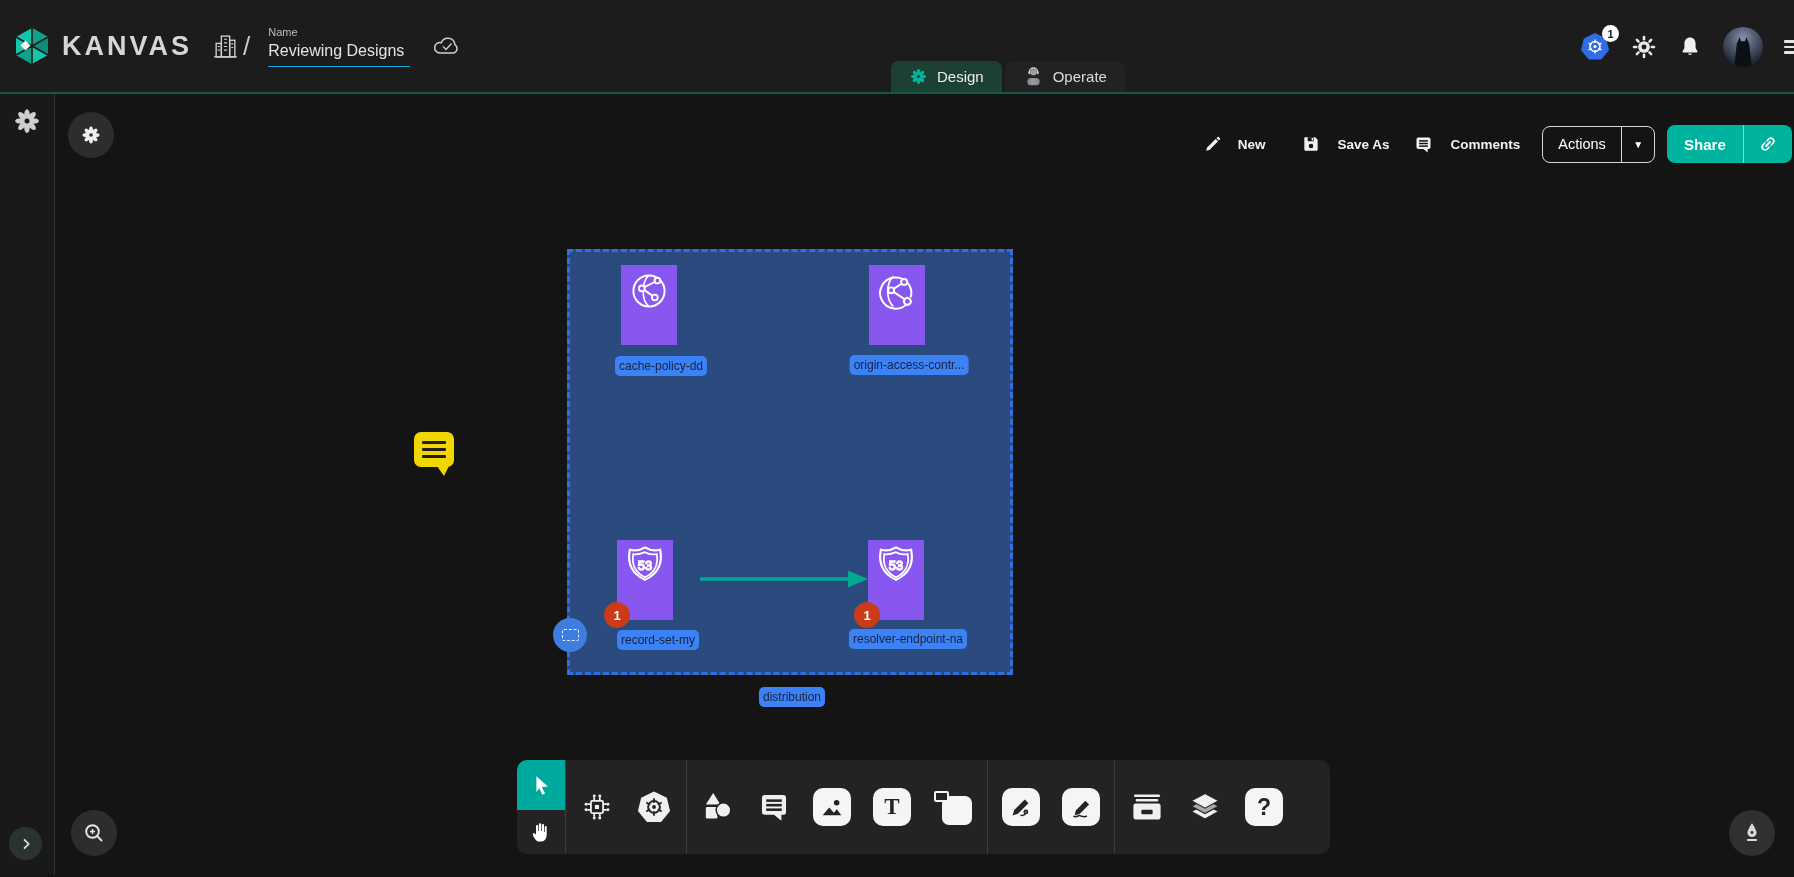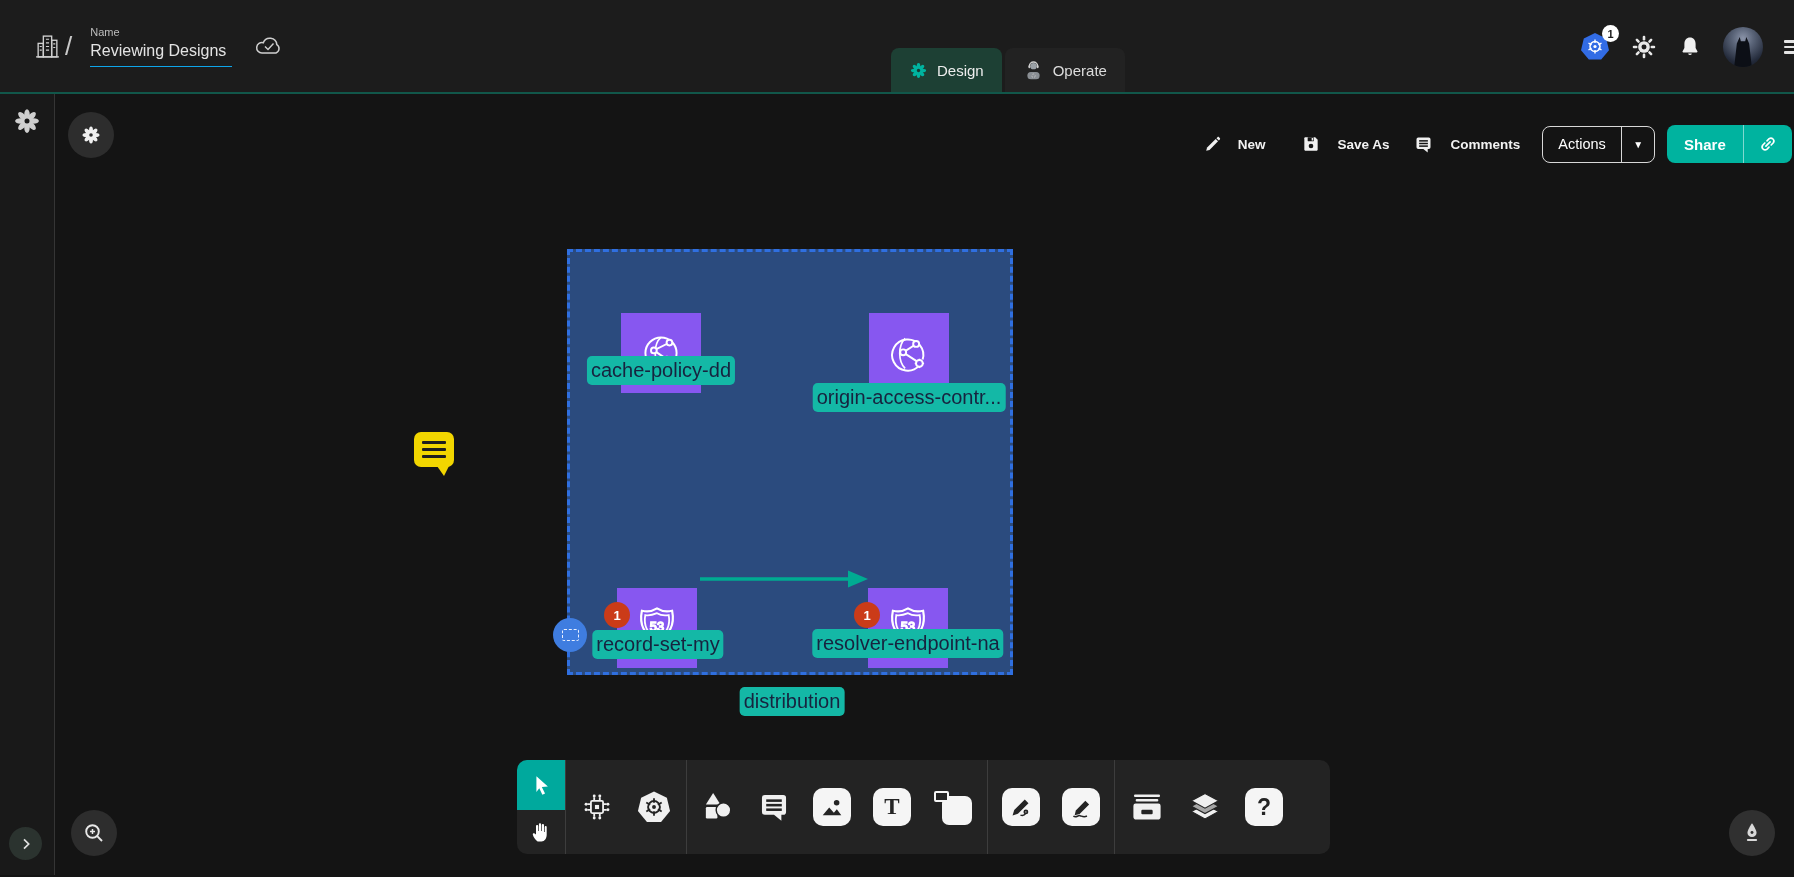--- a/index.html
+++ b/index.html
@@ -22,21 +22,21 @@
   .name-field{ display:flex; flex-direction:column; margin-left:14px; }
   .name-field label{ font-size:11px; color:#bdbdbd; margin-bottom:2px; }
   .name-field input{
     background:transparent; border:none; border-bottom:1px solid #0ea5e9;
     color:#e3e3e3; font-size:16px; font-family:"Liberation Sans",sans-serif;
     width:142px; padding:2px 0 6px 0; outline:none;
   }
   .cloud{ margin-left:22px; }
 
   .mode-tabs{ position:absolute; bottom:0; left:891px; display:flex; }
-  .tab{ height:44px; display:flex; align-items:center; gap:9px; padding:0 18px;
+  .tab{ height:31px; display:flex; align-items:center; gap:9px; padding:0 18px;
         border-radius:8px 8px 0 0; font-size:15px; color:#ededed; cursor:pointer; }
   .tab.active{ background:#1d4034; }
   .tab.inactive{ background:#222222; color:#dcdcdc; margin-left:3px; }
 
   .topbar-right{ position:absolute; right:0; top:0; height:94px;
     display:flex; align-items:center; gap:21px; padding-right:4px; }
   .k8s-wrap{ position:relative; width:30px; height:30px; }
   .badge-white{
     position:absolute; top:-7px; right:-9px; width:17px; height:17px;
     background:#fff; color:#1c1c1c; border-radius:50%; font-size:11px; font-weight:700;
@@ -74,28 +74,28 @@
   .actions-btn .caret{ padding:0 11px; font-size:10px; color:#fff; }
   .share-btn{ display:flex; align-items:center; height:38px; background:#00B39F;
     border-radius:8px; cursor:pointer; color:#fff; }
   .share-btn .lbl{ padding:0 17px; font-size:15px; font-weight:700; }
   .share-btn .div{ width:1.2px; height:100%; background:rgba(255,255,255,.5); }
   .share-btn .lnk{ padding:0 14px; display:flex; align-items:center; }
 
   
   .selection-rect{ position:absolute; left:567px; top:155px; width:446px; height:426px;
     background:#2b4b7e; border:3px dashed #2f6fe0; }
-  .node-tile{ position:absolute; width:80px; height:80px; background:#8757f0;
-    display:flex; align-items:center; justify-content:center; cursor:pointer;margin-top:48px; }
+  .node-tile{ position:absolute; width:56px; height:80px; background:#8757f0;
+    display:flex; align-items:flex-start; justify-content:center; cursor:pointer; }
   .t-cache{ left:621px; top:171px; } .t-origin{ left:869px; top:171px; }
   .t-record{ left:617px; top:446px; } .t-resolver{ left:868px; top:446px; }
-  .node-label{ position:absolute; transform:translateX(-50%); background:#14b8a6;
-    color:#17233f; font-size:20px; padding:3px 4px; border-radius:5px; white-space:nowrap;
+  .node-label{ position:absolute; transform:translateX(-50%); background:#3b82f6;
+    color:#17233f; font-size:12px; padding:3px 4px; border-radius:5px; white-space:nowrap;
     cursor:pointer; }
-  .l-cache{ left:661px; top:262px; } .l-origin{ left:909px; top:261px;margin-top:28px; }
+  .l-cache{ left:661px; top:262px; } .l-origin{ left:909px; top:261px; }
   .l-record{ left:658px; top:536px; } .l-resolver{ left:908px; top:535px; }
   .l-group{ left:792px; top:593px; }
   .err-badge{ position:absolute; width:26px; height:26px; border-radius:50%;
     background:#cb3b18; color:#fff; font-size:13px; font-weight:700;
     display:flex; align-items:center; justify-content:center; cursor:pointer; z-index:4; }
   .b-record{ left:604px; top:508px; } .b-resolver{ left:854px; top:508px; }
   .edge-arrow{ position:absolute; left:698px; top:474px; z-index:2; }
   .sel-handle{ position:absolute; left:553px; top:524px; width:34px; height:34px;
     border-radius:50%; background:#3f7de0; display:flex; align-items:center; justify-content:center;
     z-index:5; cursor:pointer; }
@@ -125,20 +125,35 @@
   .note-ic{ position:relative; width:40px; height:38px; }
   .note-ic .big{ position:absolute; right:1px; bottom:1px; width:30px; height:29px;
     background:#f5f5f5; border-radius:7px; }
   .note-ic .small{ position:absolute; left:1px; top:3px; width:15px; height:11px;
     border:2.6px solid #f5f5f5; background:#232323; border-radius:2px; }
 </style>
 </head>
 <body>
 
 <header class="topbar">
+  <div class="logo-wrap">
+    <svg width="36" height="38" viewBox="0 0 36 38">
+      <polygon points="18,1 34,10 34,28 18,37 2,28 2,10" fill="#17c5a8"></polygon>
+      <polygon points="18,1 34,10 18,19" fill="#0ea18c"></polygon>
+      <polygon points="34,10 34,28 18,19" fill="#0b8b79"></polygon>
+      <polygon points="18,37 2,28 18,19" fill="#0ea18c"></polygon>
+      <g stroke="#1c1c1c" stroke-width="1.6">
+        <line x1="18" y1="1" x2="18" y2="37"></line>
+          <line x1="2" y1="10" x2="34" y2="28"></line>
+        <line x1="34" y1="10" x2="2" y2="28"></line>
+      </g>
+      <rect x="8" y="15" width="7" height="7" fill="#f4f4f4" transform="rotate(45 11.5 18.5)"></rect>
+    </svg>
+    <span class="logo-text">KANVAS</span>
+  </div>
 
   <span class="hdr-icon building">
     <svg width="27" height="27" viewBox="0 0 26 26" fill="none" stroke="#d0d0d0" stroke-width="1.3">
       <rect x="9" y="3" width="8" height="20"></rect>
         <rect x="4" y="10" width="5" height="13"></rect>
       <rect x="17" y="7" width="5" height="16"></rect>
       <path d="M11.5 6h3M11.5 9.5h3M11.5 13h3M11.5 16.5h3M5.5 13h2M5.5 16.5h2M18.5 10.5h2M18.5 14h2" stroke-width="1.1"></path>
       <path d="M2 23h22"></path>
     </svg>
   </span>

